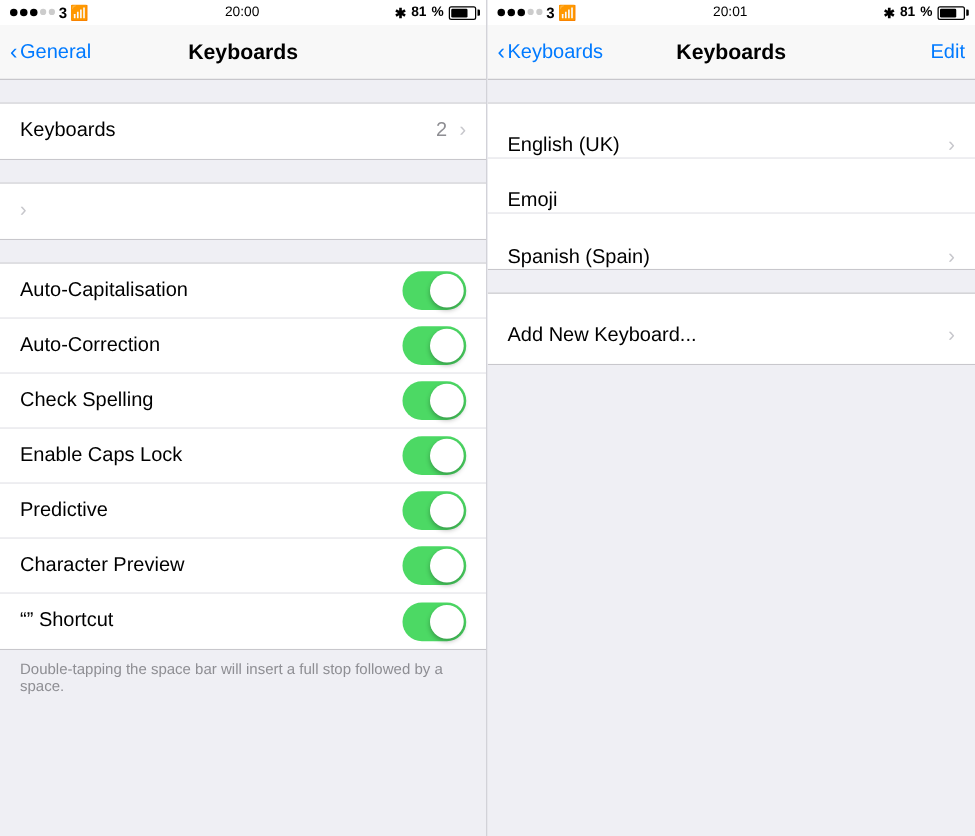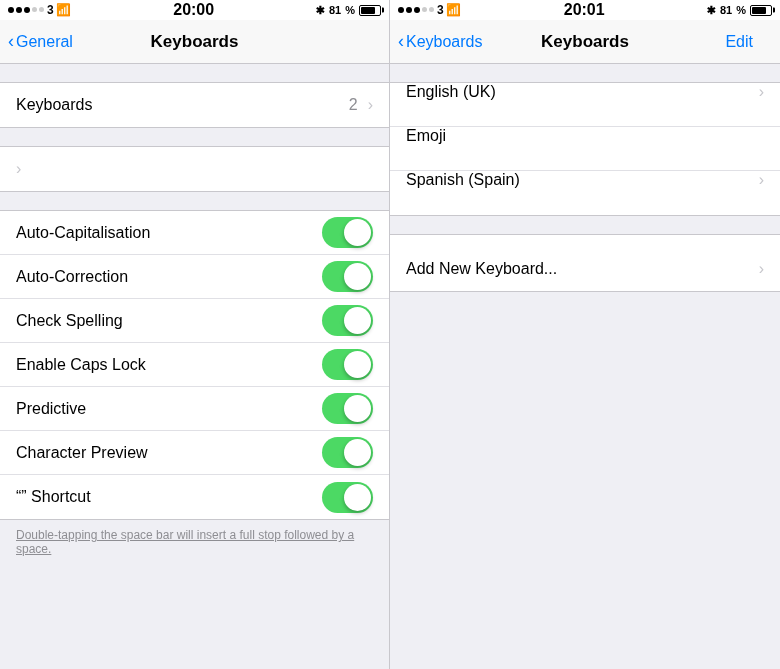--- a/index.html
+++ b/index.html
@@ -29,21 +29,21 @@
       height: 20px;
       background: #fff;
       display: flex;
       align-items: center;
       justify-content: space-between;
       padding: 0 8px;
       font-size: 11px;
       font-weight: 600;
     }
     .status-left { display: flex; align-items: center; gap: 3px; }
-    .status-center { font-size: 16px; font-weight: 700; }
+    .status-center { font-size: 11px; font-weight: 400; }
     .status-right { display: flex; align-items: center; gap: 4px; font-size: 11px; }
 
     .signal-dots { display: flex; gap: 2px; }
     .dot { width: 6px; height: 6px; border-radius: 50%; background: #000; }
     .dot.small { width: 5px; height: 5px; }
     .battery-icon {
       width: 22px; height: 11px;
       border: 1.5px solid #000;
       border-radius: 2px;
       position: relative;
@@ -93,41 +93,40 @@
       font-weight: 300;
       margin-top: -1px;
     }
     .nav-title {
       font-size: 17px;
       font-weight: 600;
       color: #000;
     }
     .nav-action {
       position: absolute;
-      right: 27px;
+      right: 8px;
       color: #007aff;
       font-size: 16px;
       cursor: pointer;
       text-align: right;
     }
 
     
     .content {
       flex: 1;
       overflow-y: auto;
       background: #efeff4;
     }
 
     .section-gap { height: 18px; background: #efeff4; }
     .section-footer {
       padding: 8px 16px 12px;
       font-size: 12px;
       color: #8e8e93;
       background: #efeff4;
-      text-decoration: underline;
     }
 
     .list-group {
       background: #fff;
       border-top: 1px solid #c8c7cc;
       border-bottom: 1px solid #c8c7cc;
     }
 
     .list-item {
       min-height: 44px;
@@ -188,21 +187,21 @@
       background: #efeff4;
       display: flex;
       flex-direction: column;
       overflow: hidden;
     }
 
     .keyboard-item {
       min-height: 44px;
       padding: 0 16px;
       display: flex;
-      align-items: flex-start;
+      align-items: flex-end;
       justify-content: space-between;
       background: #fff;
       border-bottom: 1px solid #e0e0e5;
     }
     .keyboard-item:last-child { border-bottom: none; }
 
     .add-item {
       min-height: 44px;
       padding: 0 16px;
       display: flex;

